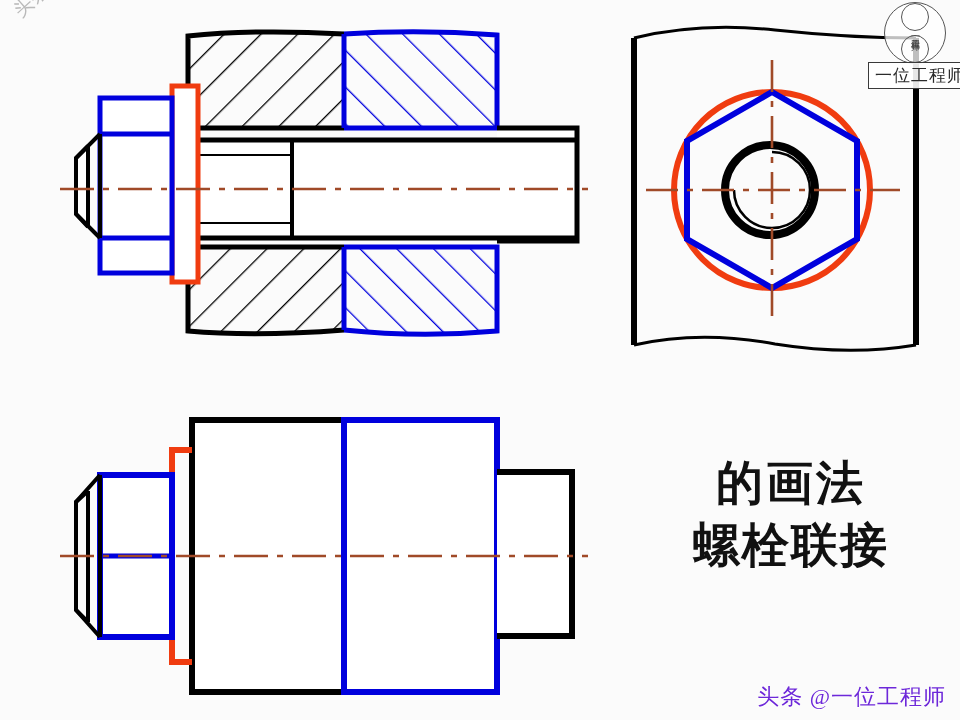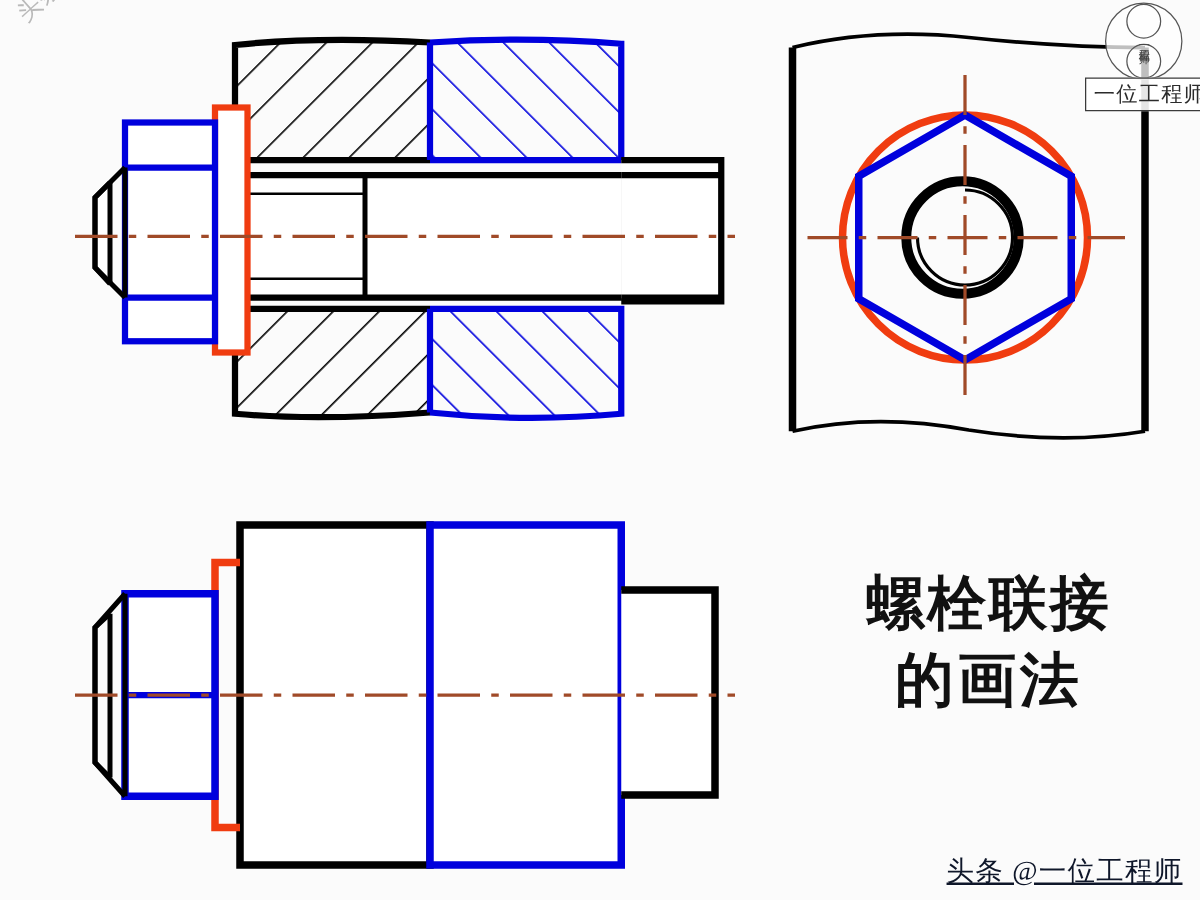--- a/index.html
+++ b/index.html
@@ -50,26 +50,25 @@
     letter-spacing: 2px;
   }
   .title-line { display: block; white-space: nowrap; }
   .title-line.second { letter-spacing: 3px; }
   .wm-bottom {
     position: absolute;
     right: 14px;
     bottom: 8px;
     font-family: "Liberation Serif", serif;
     font-size: 22px;
-    color: #0f172a;
+    color: #6d28d9;
     white-space: nowrap;
     letter-spacing: 1px;
     text-shadow: 0 1px 0 #ffffff;
     user-select: none;
-    text-decoration: underline;
   }
   .logo-wrap {
     position: absolute;
     left: 884px;
     top: 2px;
     width: 62px;
     height: 62px;
   }
   .logo-circle {
     position: absolute;
@@ -232,22 +231,22 @@
 
       <path d="M497,472 L572,472 L572,636 L497,636" fill="#ffffff" stroke="#000000" stroke-width="6"></path>
 
       <line x1="60" y1="556" x2="588" y2="556" stroke="#a04a28" stroke-width="2.6" stroke-dasharray="34 9 6 9"></line>
     </g>
   </svg>
 
   <div class="wm-diagonal">头条号：一位工程师</div>
 
   <div class="title-block">
+    <span class="title-line second">的画法</span>
     <span class="title-line">螺栓联接</span>
-    <span class="title-line second">的画法</span>
   </div>
 
   <div class="logo-wrap">
     <div class="logo-circle"></div>
     <div class="logo-inner-top"></div>
     <div class="logo-inner-bot"></div>
     <div class="logo-text">一位工程师</div>
   </div>
   <div class="logo-label">一位工程师</div>
 

